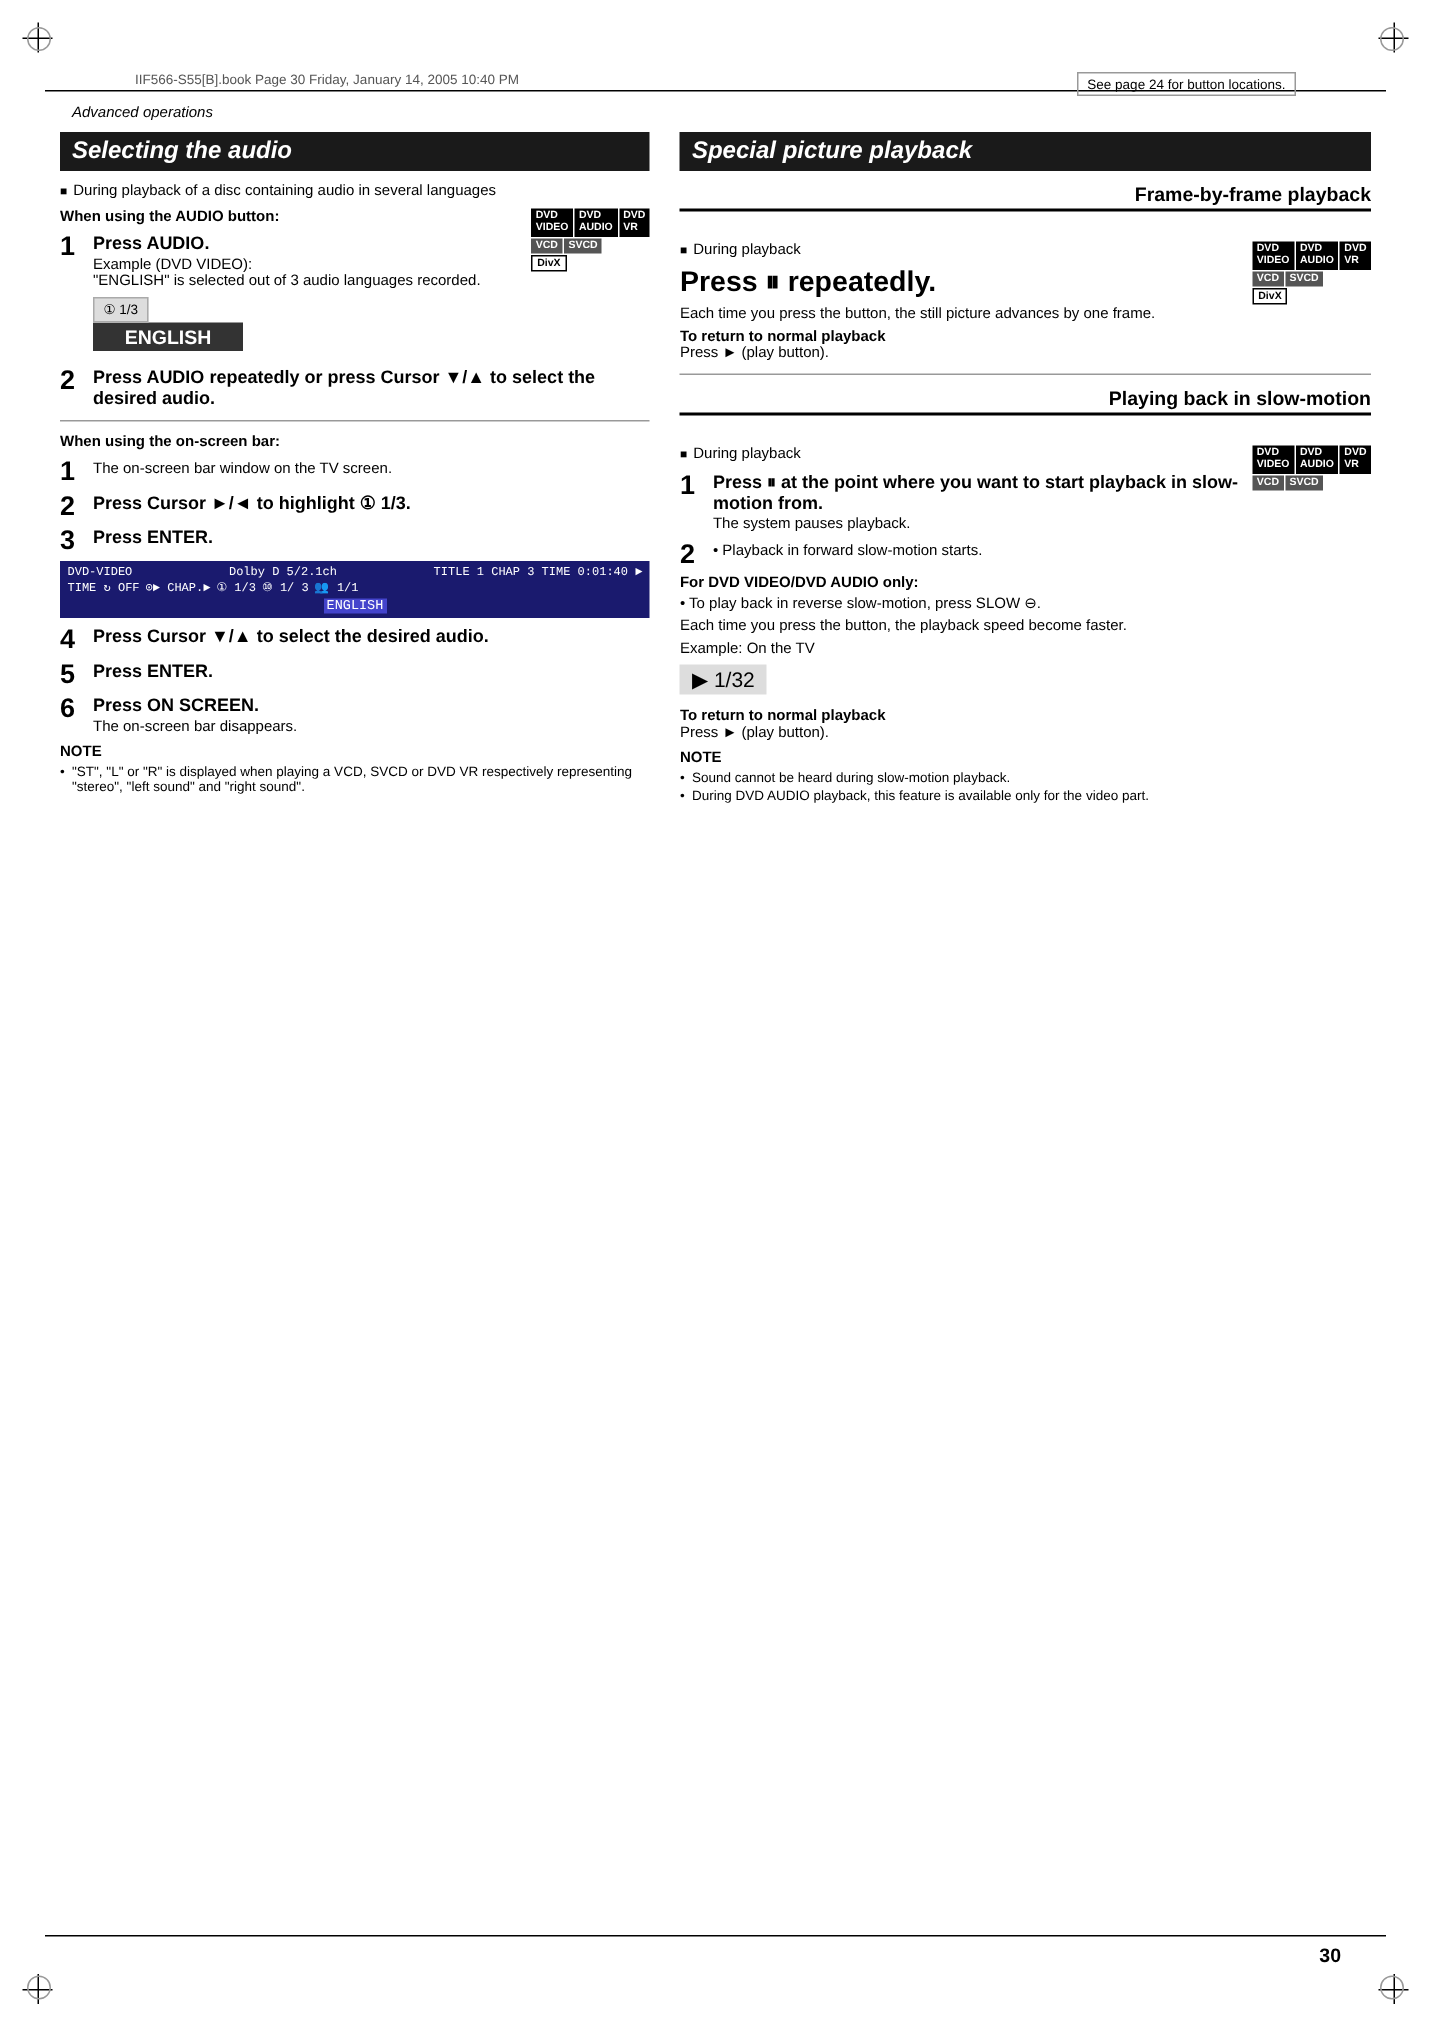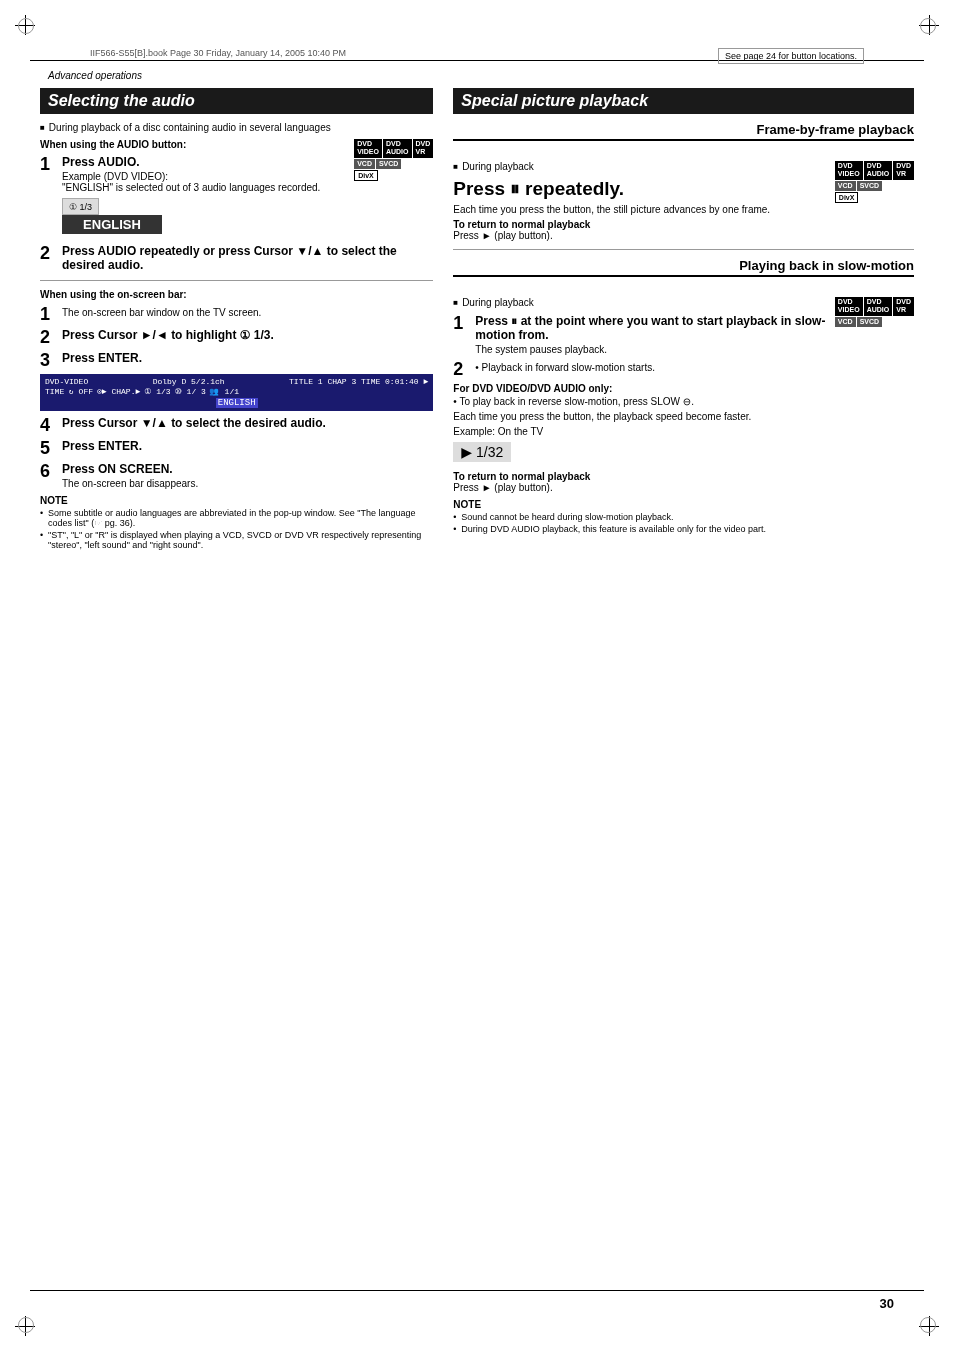--- a/index.html
+++ b/index.html
@@ -385,21 +385,20 @@
     <div class="step">
       <div class="step-num">6</div>
       <div class="step-content">
         <div class="step-title">Press ON SCREEN.</div>
         <div class="step-sub">The on-screen bar disappears.</div>
       </div>
     </div>
 
     <div class="note-section">
       <div class="note-title">NOTE</div>
-      <div class="note-item">Some subtitle or audio languages are abbreviated in the pop-up window. See "The language codes list" (☞ pg. 36).</div>
       <div class="note-item">"ST", "L" or "R" is displayed when playing a VCD, SVCD or DVD VR respectively representing "stereo", "left sound" and "right sound".</div>
     </div>
   </div>
 
   <div class="right-col">
     <div class="section-title">Special picture playback</div>
 
     
     <div class="subsection-title">Frame-by-frame playback</div>
 

